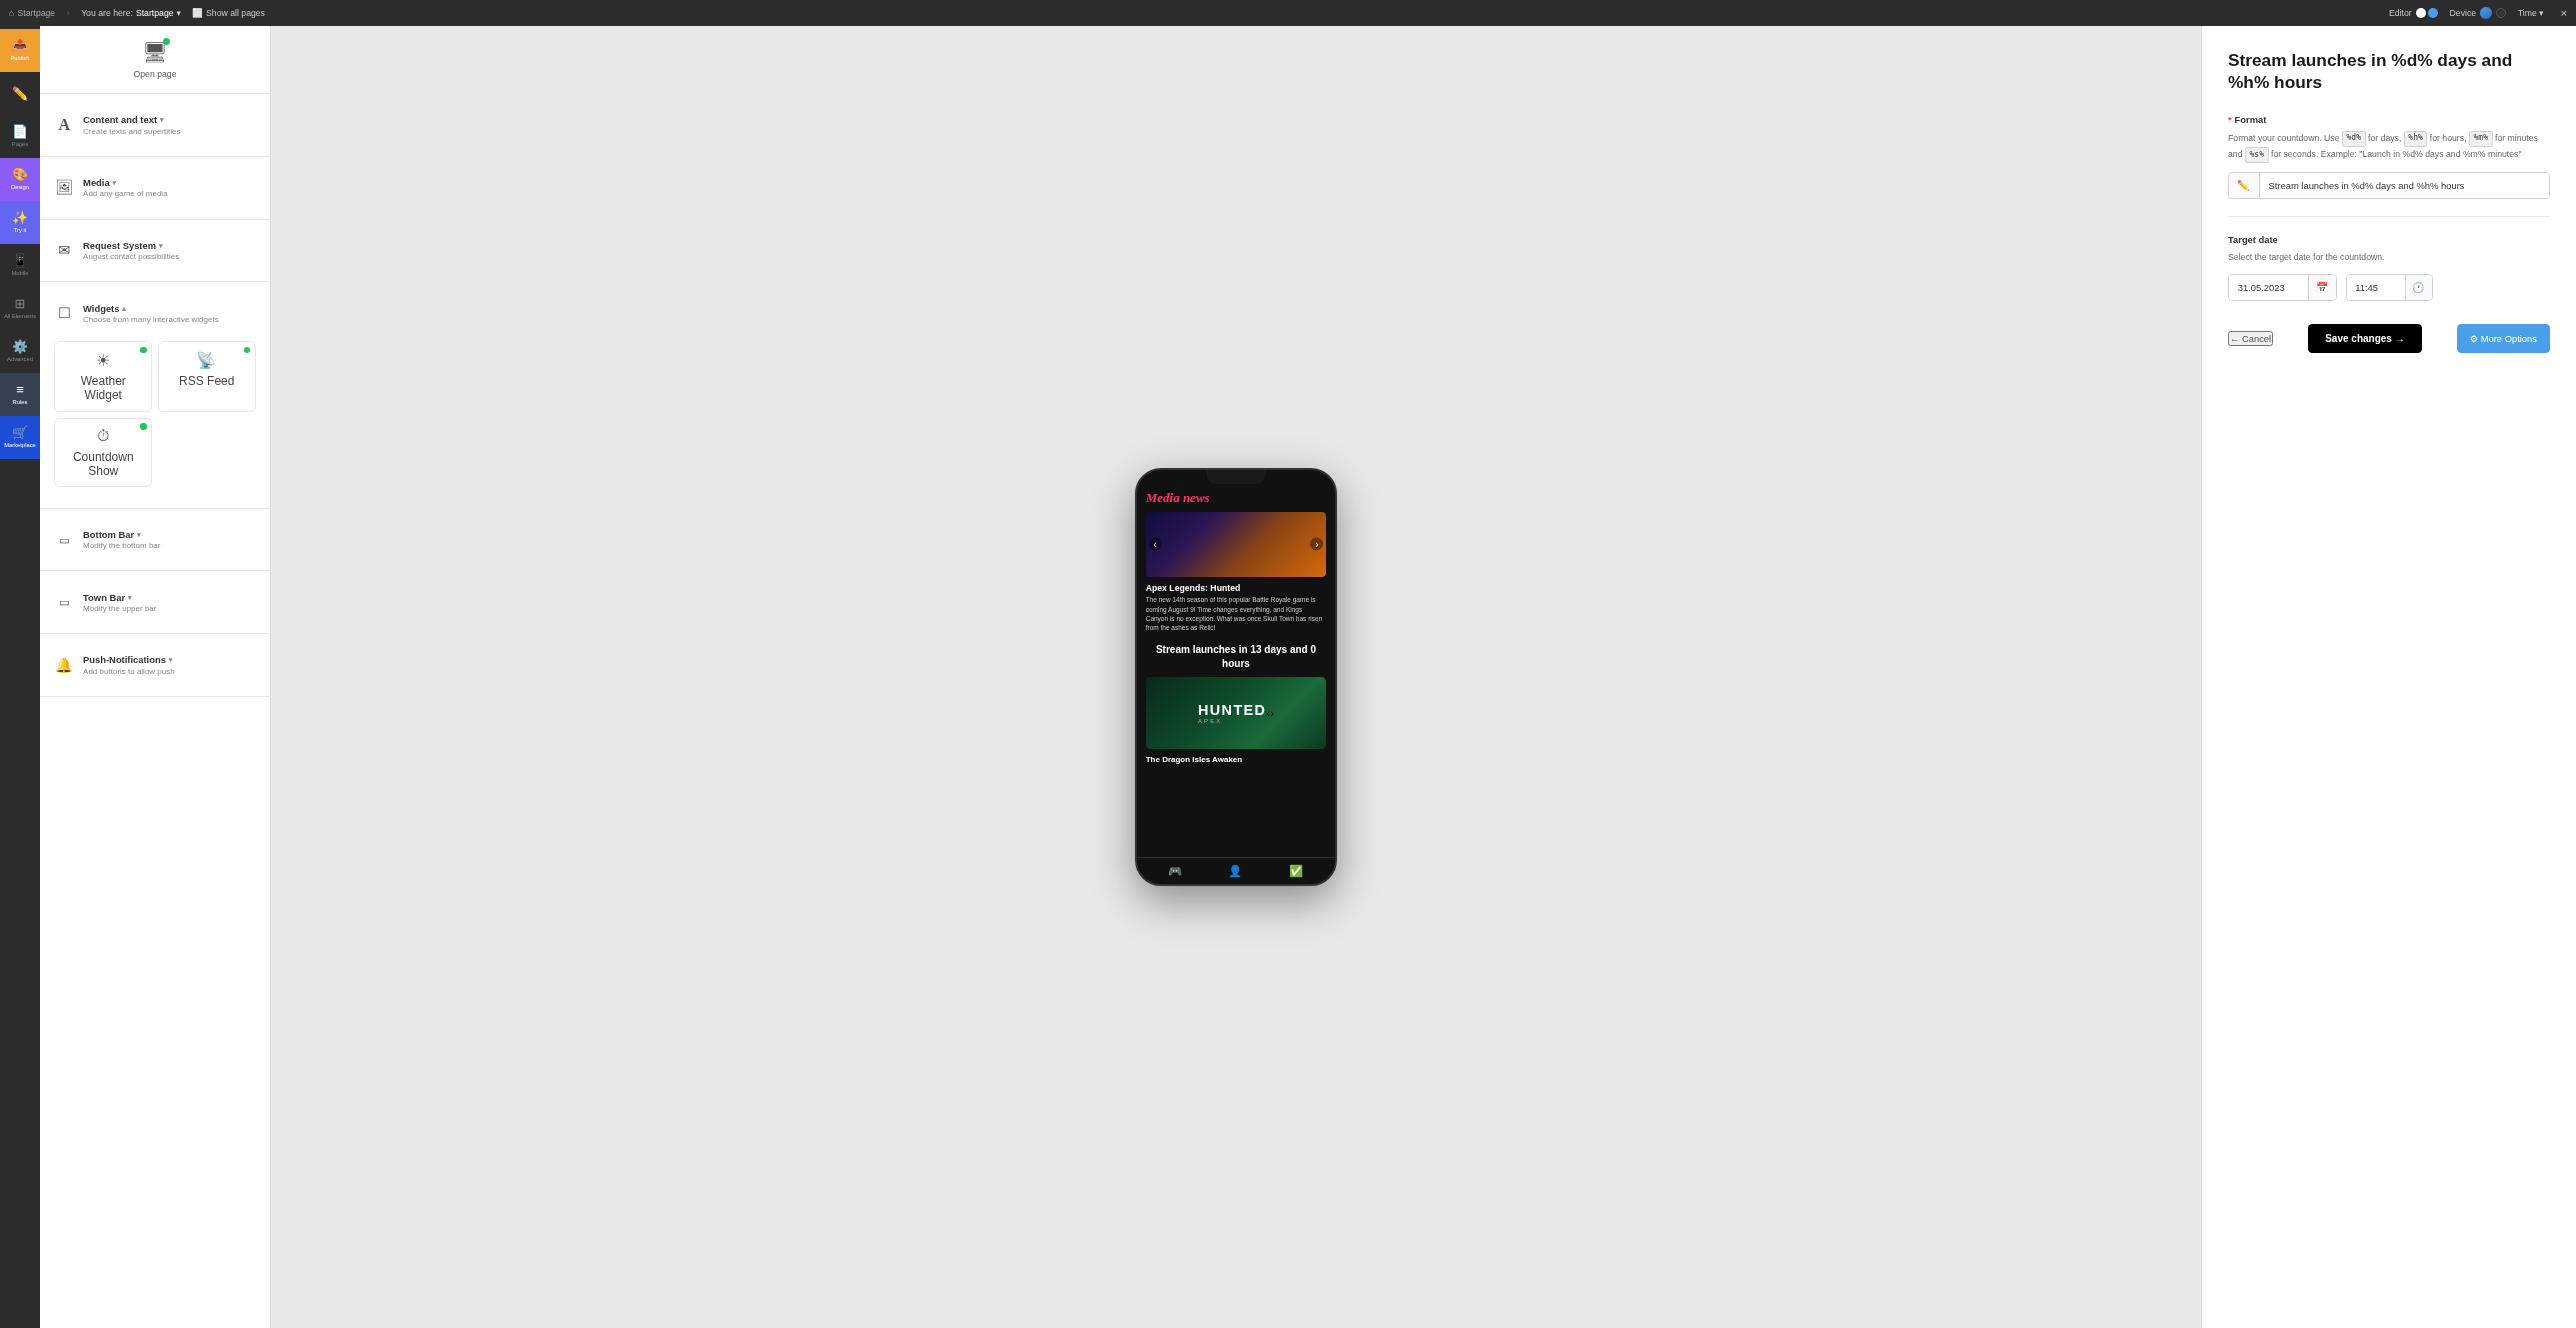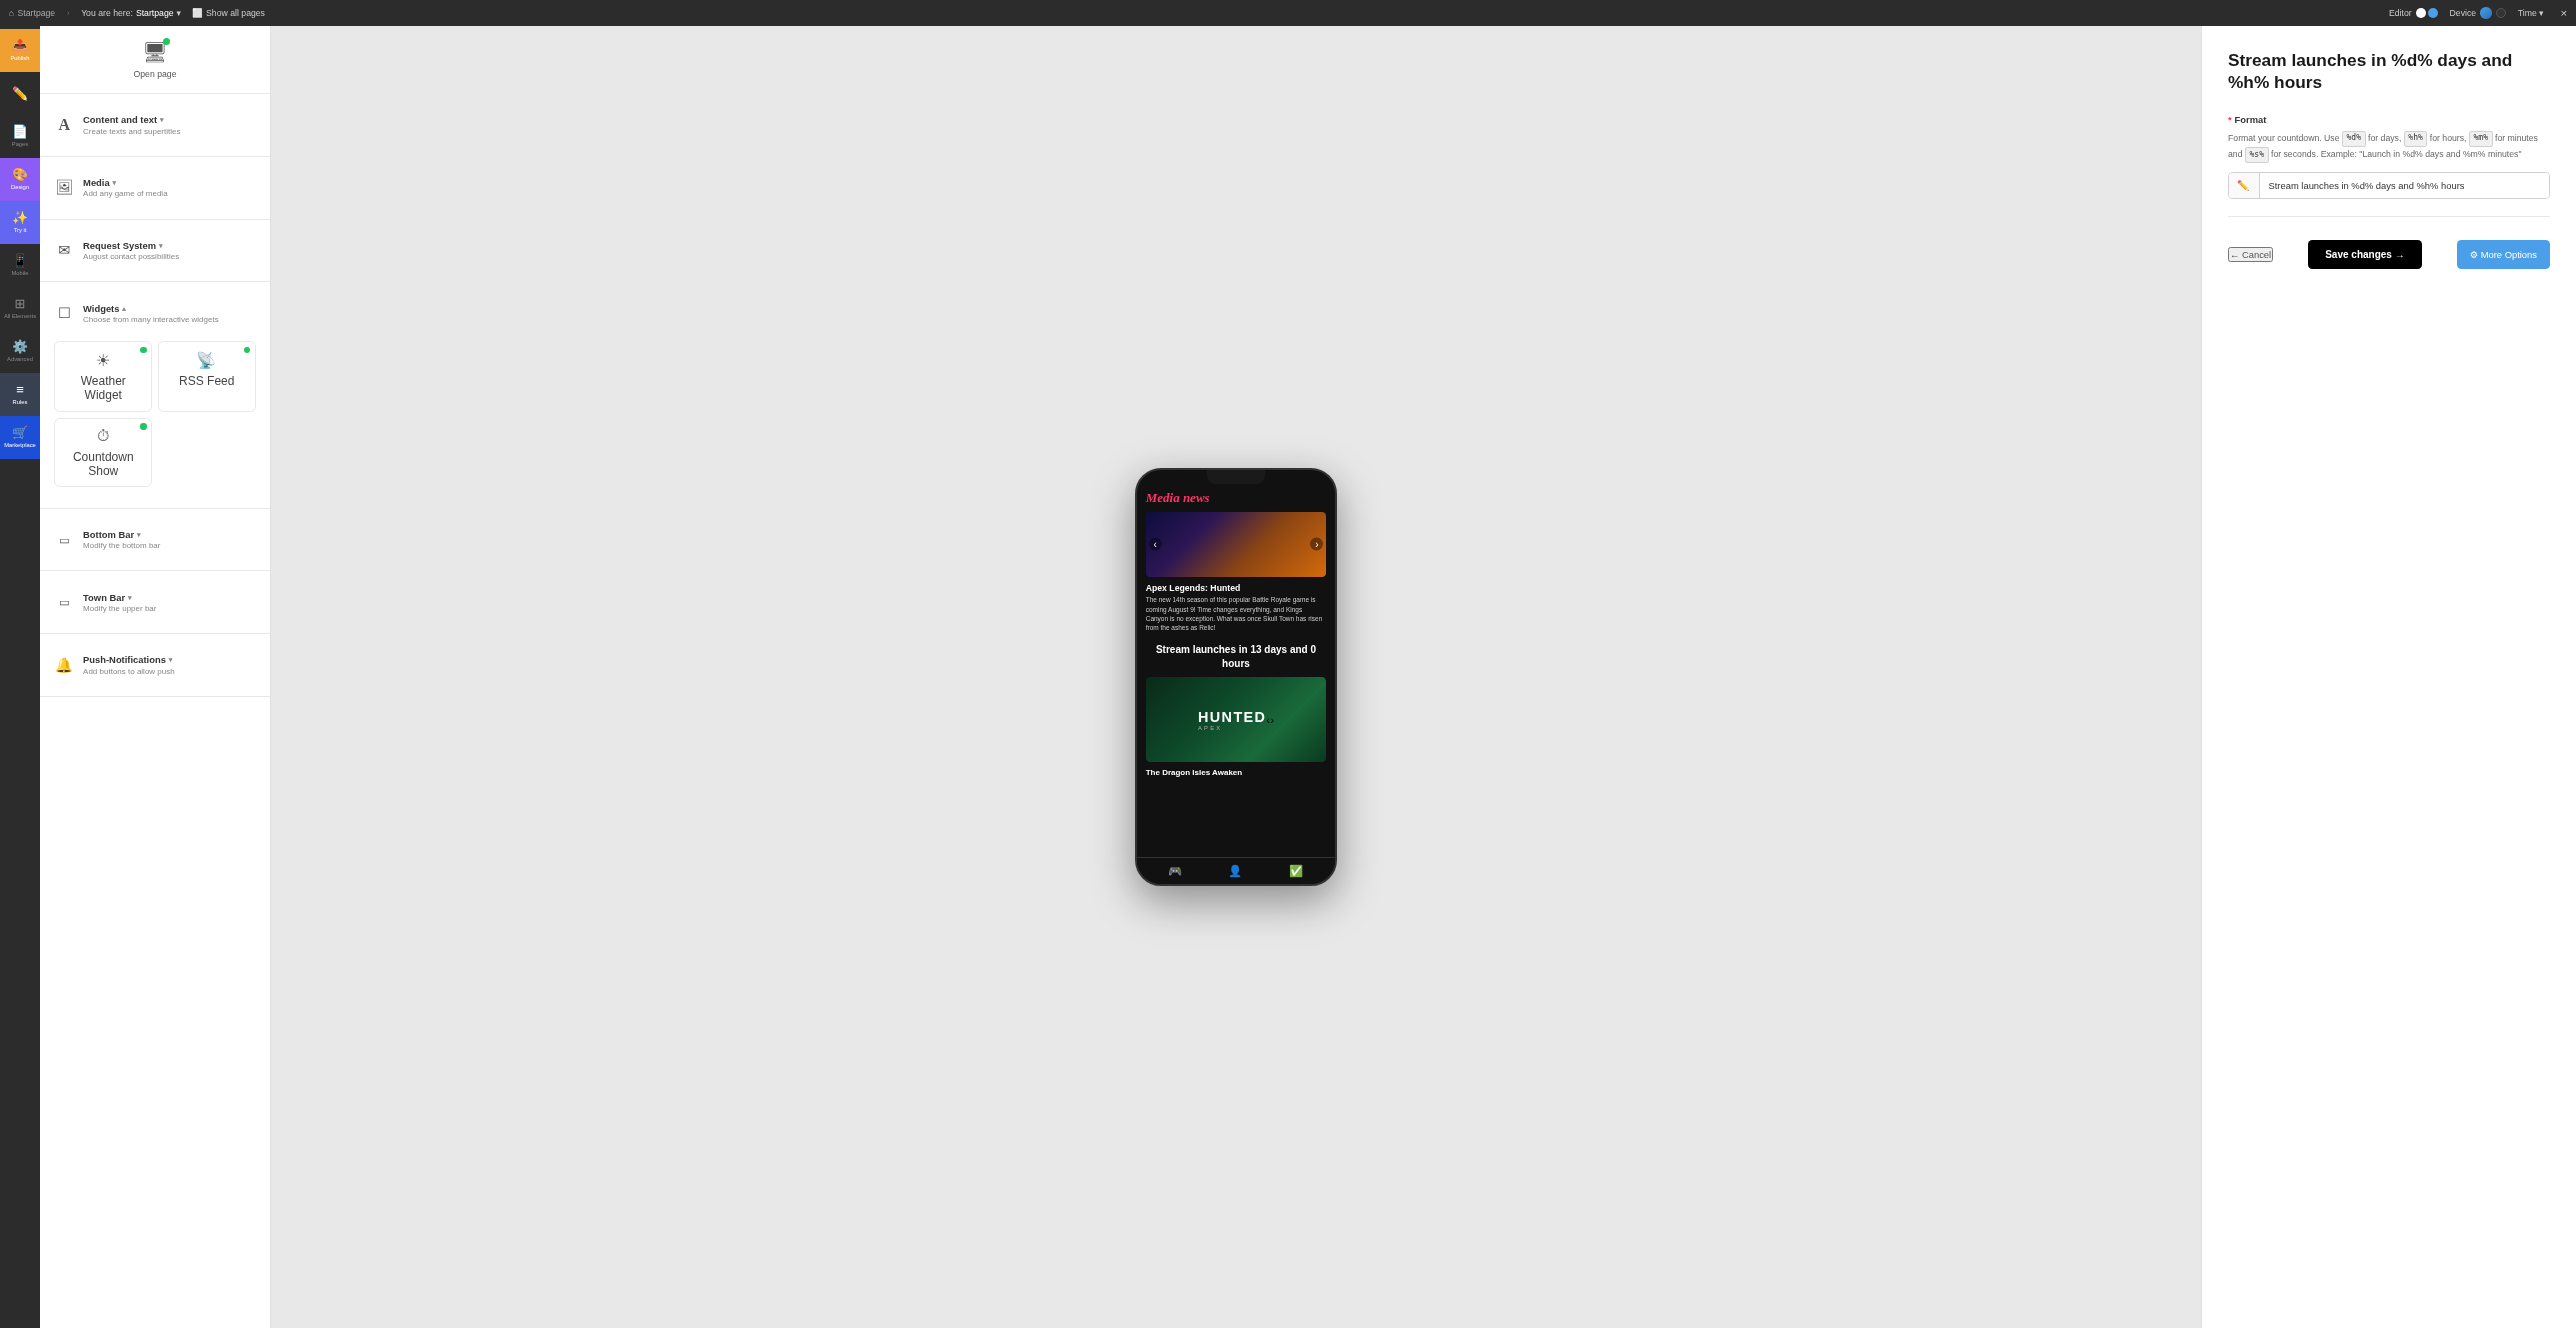--- a/index.html
+++ b/index.html
@@ -127,21 +127,21 @@
     .phone-article {
       padding: 5.8px 8.7px; color: #fff;
     }
     .phone-article .article-title { font-size: 8.7px; font-weight: bold; margin-bottom: 2.9px; }
     .phone-article .article-text { font-size: 6.5px; color: #ccc; line-height: 1.4; }
     .phone-countdown {
       margin: 5.8px 8.7px; text-align: center; color: #fff;
       font-size: 10px; font-weight: bold; line-height: 1.4;
     }
     .phone-hunted-image {
-      width: calc(100% - 17.3px); height: 85px; margin: 0 8.7px; border-radius: 4.3px; overflow: hidden;
+      width: calc(100% - 17.3px); height: 72px; margin: 0 8.7px; border-radius: 4.3px; overflow: hidden;
       background: linear-gradient(135deg, #0a2a1a 0%, #0d4a2a 40%, #1a6a3a 70%, #0a3a20 100%);
       position: relative; display: flex; align-items: center; justify-content: center;
     }
     .hunted-text { color: #fff; font-size: 14.4px; font-weight: 900; letter-spacing: 1.4px; text-align: center; }
     .hunted-sub { color: #aaa; font-size: 5.8px; letter-spacing: 2.2px; }
     .phone-bottom-nav {
       display: flex; justify-content: space-around; align-items: center;
       padding: 5.8px 8.7px; background: #111; border-top: 0.7px solid #333;
     }
     .phone-bottom-nav .nav-icon { color: #fff; font-size: 11.5px; cursor: pointer; }
@@ -443,20 +443,36 @@
         Format your countdown. Use <span class="code-tag">%d%</span> for days, <span class="code-tag">%h%</span> for hours, <span class="code-tag">%m%</span> for minutes and <span class="code-tag">%s%</span> for seconds. Example: "Launch in %d% days and %m% minutes"
       </div>
       <div class="text-input-row">
         <span class="text-input-icon">✏️</span>
         <input type="text" class="text-input" value="Stream launches in %d% days and %h% hours" placeholder="Stream launches in %d% days and %h% hours" style="">
       </div>
     </div>
 
     <div class="divider"></div>
 
+    <div class="target-date-section">
+      <div class="field-label">
+        <span>Target date</span>
+      </div>
+      <div class="field-description">Select the target date for the countdown.</div>
+      <div class="date-time-row">
+        <div class="date-input-wrap">
+          <input type="text" class="date-input" value="31.05.2023" style="">
+          <span class="date-icon">📅</span>
+        </div>
+        <div class="time-input-wrap">
+          <input type="text" class="time-input" value="11:45" style="">
+          <span class="time-icon">🕐</span>
+        </div>
+      </div>
+    </div>
 
     <div class="action-row">
       <button class="cancel-btn">
         <span>← Cancel</span>
       </button>
       <button class="save-btn">
         <span>Save changes →</span>
       </button>
       <button class="more-options-btn">
         <span>⚙ More Options</span>

